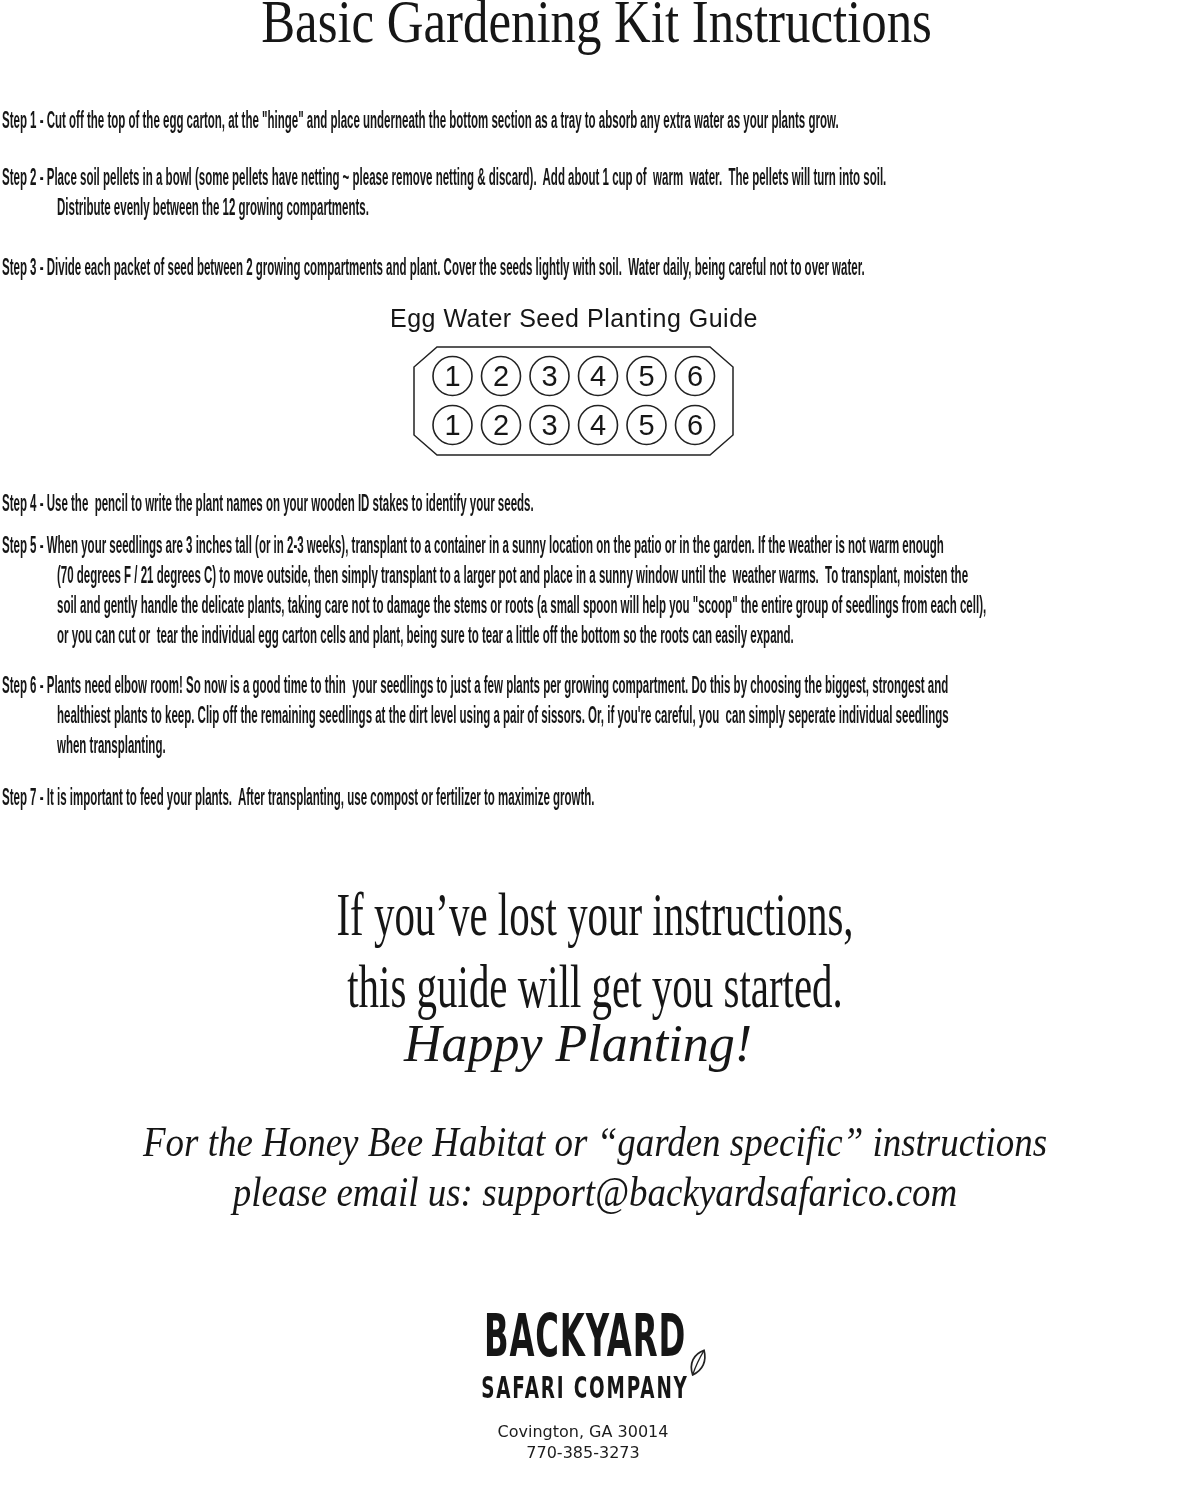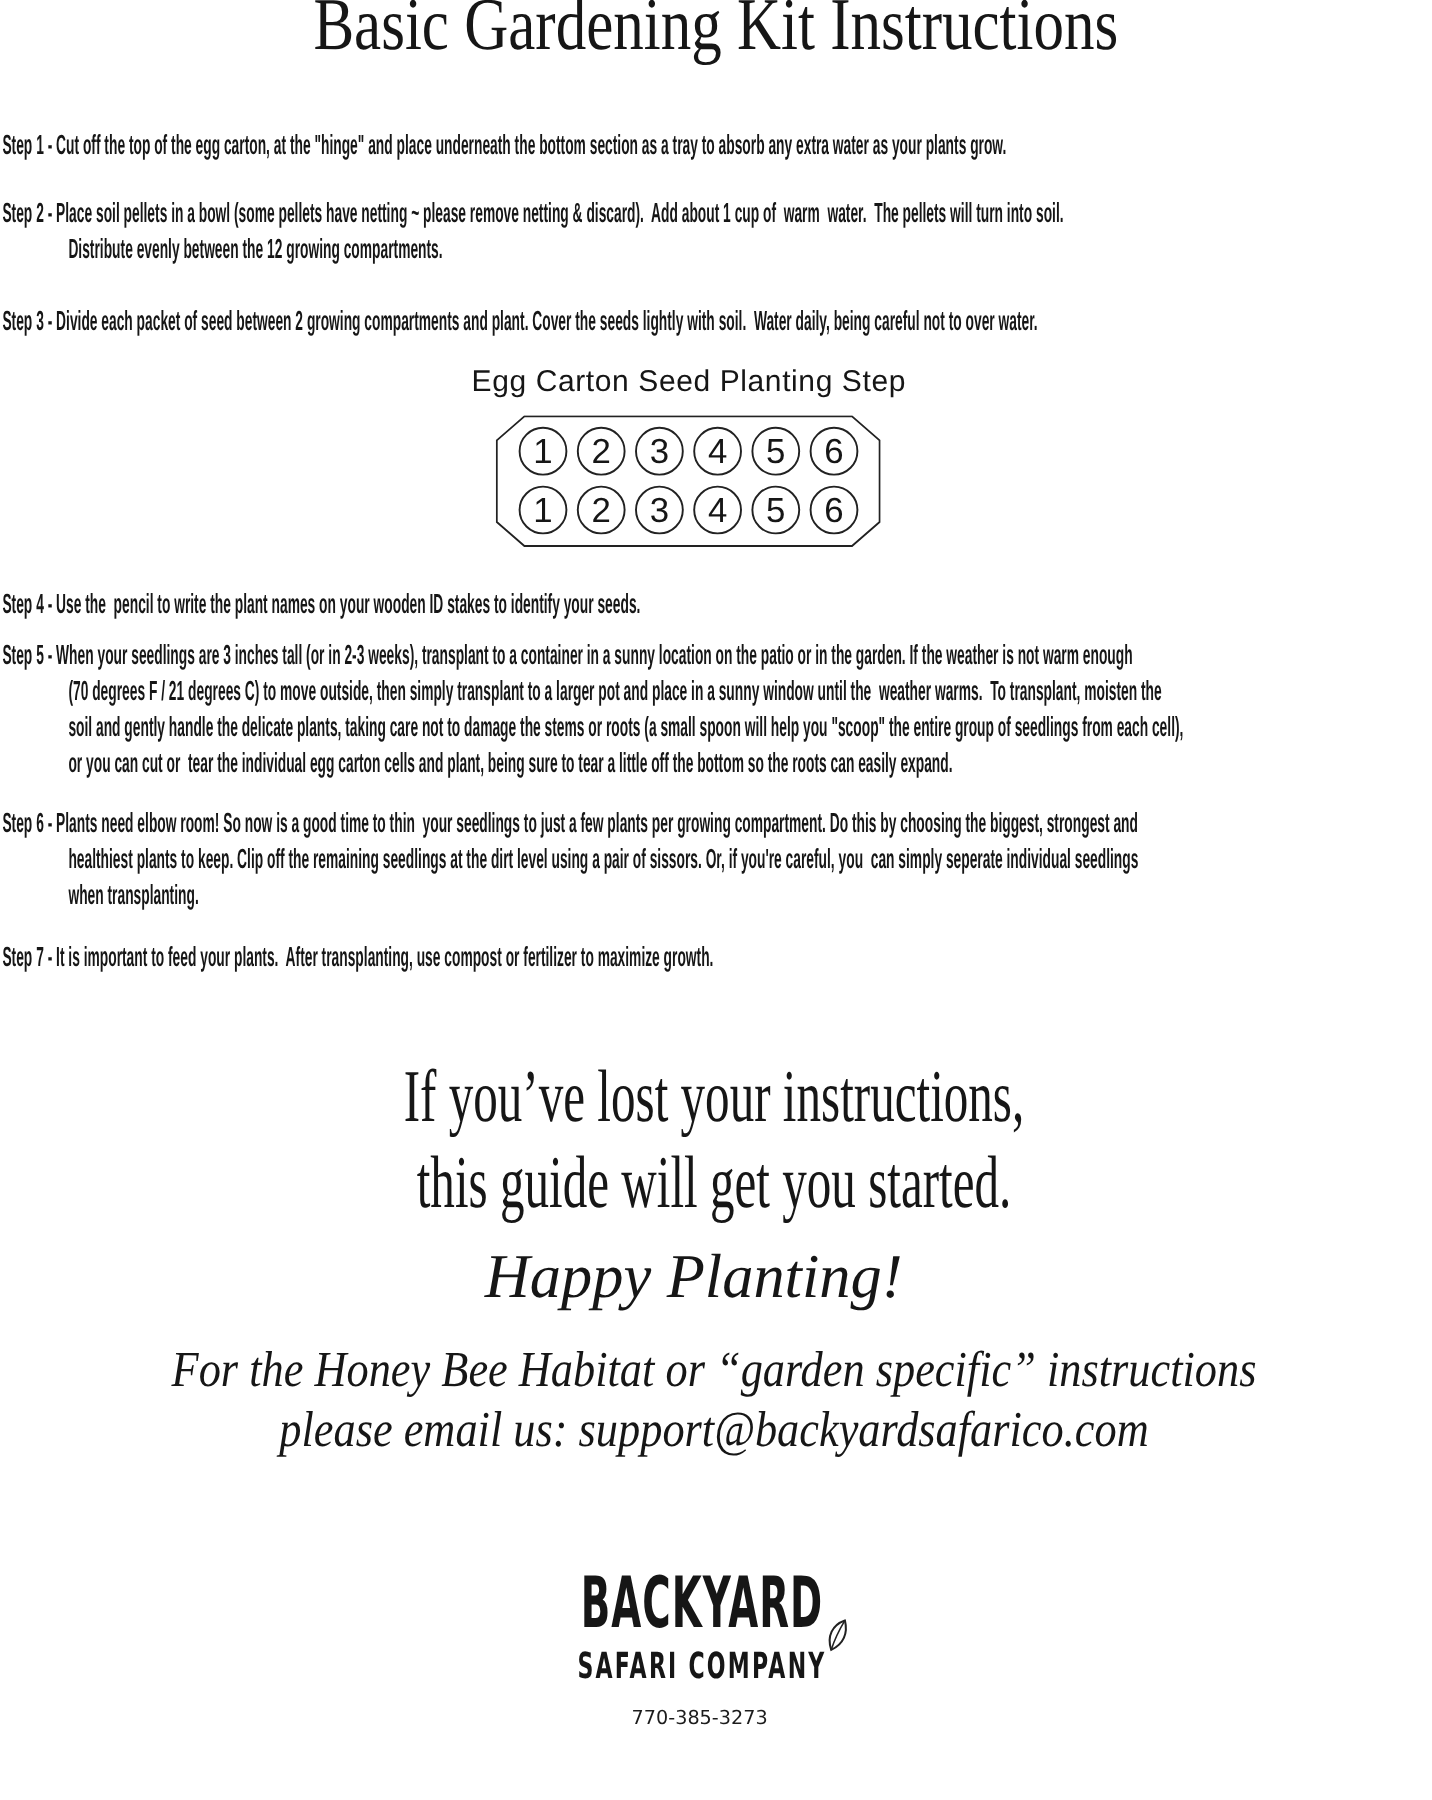--- a/index.html
+++ b/index.html
@@ -41,21 +41,21 @@
     font-size:29px;fill:#161616;
   }
   
   .closing{
     position:absolute;top:878px;left:0;width:1190px;
     text-align:center;
     font:400 62px/72px "Liberation Serif",serif;
     transform:scaleX(0.66);transform-origin:50% 0;
   }
   .happy{
-    position:absolute;top:1034px;left:0;width:1156px;
+    position:absolute;top:1013px;left:0;width:1156px;
     text-align:center;
     font:italic 400 52px/62px "Liberation Serif",serif;
   }
   .contact{
     position:absolute;top:1117px;left:0;width:1190px;
     text-align:center;
     font:italic 400 42px/50px "Liberation Serif",serif;
     transform:scaleX(0.88);transform-origin:50% 0;
   }
   
@@ -83,21 +83,21 @@
 </head>
 <body>
 
 <div class="doc-title">Basic Gardening Kit Instructions</div>
 
 <div class="step step-1"><span>Step 1 - </span><span>Cut off the top of the egg carton, at the "hinge" and place underneath the bottom section as a tray to absorb any extra water as your plants grow.</span></div>
 <div class="step step-2"><span>Step 2 - </span><span>Place soil pellets in a bowl (some pellets have netting ~ please remove netting &amp; discard).  Add about 1 cup of  warm  water.  The pellets will turn into soil.
 Distribute evenly between the 12 growing compartments.</span></div>
 <div class="step step-3"><span>Step 3 - </span><span>Divide each packet of seed between 2 growing compartments and plant. Cover the seeds lightly with soil.  Water daily, being careful not to over water.</span></div>
 
-<div class="guide-heading">Egg Carton Seed Planting Step</div>
+<div class="guide-heading">Egg Water Seed Planting Guide</div>
 
 <svg class="carton" width="321" height="110" viewBox="0 0 321 110">
   <path d="M24 1 H297 L320 21 V89 L297 109 H24 L1 89 V21 Z" fill="none" stroke="#222222" stroke-width="1.5"></path>
   <g fill="none" stroke="#222222" stroke-width="1.6">
     <circle cx="39.5" cy="30" r="19.5"></circle>
     <circle cx="88" cy="30" r="19.5"></circle>
     <circle cx="136.5" cy="30" r="19.5"></circle>
     <circle cx="185" cy="30" r="19.5"></circle>
     <circle cx="233.5" cy="30" r="19.5"></circle>
     <circle cx="282" cy="30" r="19.5"></circle>
@@ -155,14 +155,15 @@
   <div class="logo-secondary">SAFARI COMPANY</div>
 </div>
 <svg class="leaf" width="26" height="28" viewBox="0 0 26 28">
   <g transform="rotate(-14 13 14)">
     <path d="M4 24 C3 12 10 4 21 3 C21 14 15 22 4 24 Z" fill="none" stroke="#222222" stroke-width="1.7"></path>
     <path d="M21 3 C15 9 9 16 4 24" fill="none" stroke="#222222" stroke-width="1.3"></path>
   </g>
 </svg>
 
 <div class="address">
+  <div>Covington, GA 30014</div>
   <div>770-385-3273</div>
 </div>
 
 </body></html>

